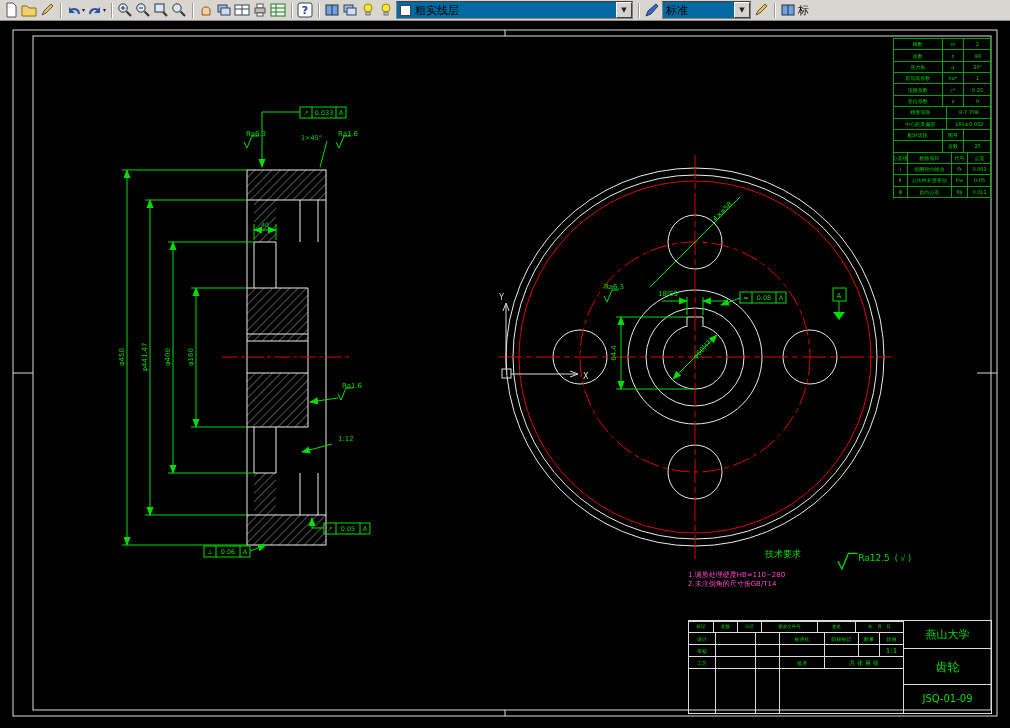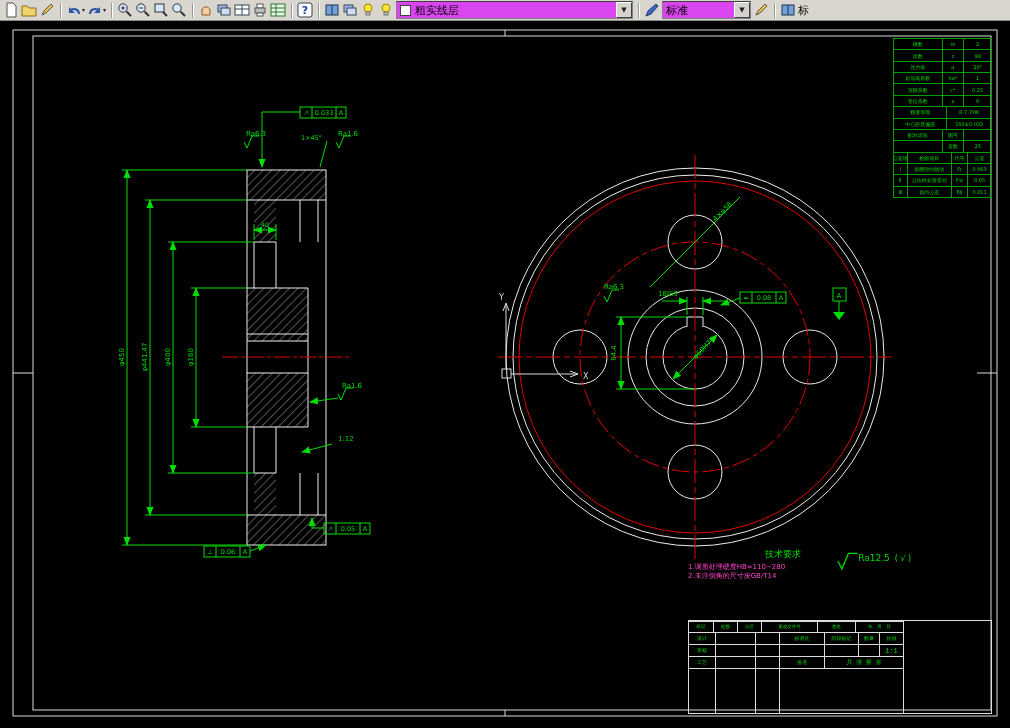--- a/index.html
+++ b/index.html
@@ -4,21 +4,21 @@
 <style>
   html,body{margin:0;padding:0;width:1010px;height:728px;overflow:hidden;background:#000;
     font-family:"DejaVu Sans",sans-serif;}
   
   .toolbar{position:absolute;left:0;top:0;width:1010px;height:20px;background:#d9d6cf;
     border-bottom:1px solid #8a8a8a;display:flex;align-items:center;gap:2px;padding-left:3px;
     z-index:5;white-space:nowrap;overflow:hidden;}
   .tbi{width:16px;height:16px;flex:0 0 auto;padding:0;cursor:default;}
   .mini{font-size:6px;line-height:16px;color:#222;margin-left:-2px;flex:0 0 auto;}
   .sep{width:1px;height:15px;background:#9a9a9a;box-shadow:1px 0 0 #fff;margin:0 3px;flex:0 0 auto;}
-  .dd{height:16px;background:#d946ef;border:1px solid #828282;border-top-color:#404040;
+  .dd{height:16px;background:#0369a1;border:1px solid #828282;border-top-color:#404040;
     display:flex;align-items:center;font-size:11px;color:#000;padding-left:3px;gap:4px;flex:0 0 auto;}
   .dd .arr{margin-left:auto;width:14px;height:14px;background:#d6d3cc;border:1px solid #fff;
     border-right-color:#404040;border-bottom-color:#404040;display:flex;align-items:center;
     justify-content:center;font-size:7px;color:#222;}
   .swatch{width:9px;height:9px;background:#fff;border:1px solid #444;flex:0 0 auto;}
   .clipped{font-size:11px;color:#000;flex:0 0 auto;}
   
   .ov{position:absolute;color:#00dd00;}
   
   .ptab{left:893px;top:38px;width:97px;height:158px;border:1px solid #00a000;display:flex;
@@ -26,32 +26,32 @@
   .pt-row{display:flex;flex:1;border-top:1px solid #00a000;min-height:0;}
   .pt-row:first-child{border-top:none;}
   .pt-row span{display:flex;align-items:center;justify-content:center;overflow:hidden;
     white-space:nowrap;border-left:1px solid #00a000;min-width:0;}
   .pt-row span:first-child{border-left:none;}
   .pa{flex:1.6}.pb{flex:.7}.pc{flex:.9}
   .pd{flex:1.2}.pe{flex:1}
   .pf{flex:.5}.pg{flex:1.7}.ph{flex:.6}.pi{flex:.9}
   
   .tech{left:688px;top:548px;width:190px;text-align:center;}
-  .tech .tt{font-size:9px;color:#00dd00;margin-bottom:2px;}
+  .tech .tt{font-size:9px;color:#00dd00;margin-bottom:10px;}
   .tech .tl{font-size:7px;color:#ff44cc;text-align:left;line-height:9px;}
   
   .tb{left:688px;top:620px;width:302px;height:92px;border:1px solid #dcdcdc;display:flex;
     font-size:5px;line-height:6px;}
   .tb div{box-sizing:border-box;min-width:0;min-height:0;}
   .tb-left{width:215px;display:flex;flex-direction:column;border-right:1px solid #dcdcdc;}
   .tb-right{flex:1;display:flex;flex-direction:column;}
   .cell{display:flex;align-items:center;justify-content:center;border-left:1px solid #dcdcdc;
     overflow:hidden;white-space:nowrap;}
   .cell:first-child{border-left:none;}
-  .tbr{display:flex;border-top:1px solid #dcdcdc;font-family:Liberation Mono, monospace;}
+  .tbr{display:flex;border-top:1px solid #dcdcdc;}
   .tbr0{height:28px;display:flex;}
   .rev{width:130px;border-right:1px solid #dcdcdc;display:flex;flex-direction:column;}
   .rev div{flex:1;border-top:1px solid #dcdcdc;}
   .rev div:first-child{border-top:none;}
   .mat{flex:1;display:flex;align-items:center;justify-content:center;font-size:11px;}
   .school{height:28px;display:flex;align-items:center;justify-content:center;font-size:11px;
     border-bottom:1px solid #dcdcdc;}
   .pname{flex:1;display:flex;align-items:center;justify-content:center;font-size:12px;
     border-bottom:1px solid #dcdcdc;}
   .dno{height:28px;display:flex;align-items:center;justify-content:center;font-size:10px;}
@@ -534,13 +534,18 @@
       <div class="cell" style="width:45px">批准</div>
       <div class="cell" style="flex:1;font-size:6px">共 张 第 张</div>
     </div>
     <div class="tbr" style="flex:1">
       <div class="cell" style="width:26px"></div>
       <div class="cell" style="width:40px"></div>
       <div class="cell" style="width:24px"></div>
       <div class="cell" style="flex:1"></div>
     </div>
   </div>
+  <div class="tb-right">
+    <div class="school">燕山大学</div>
+    <div class="pname">齿轮</div>
+    <div class="dno">JSQ-01-09</div>
+  </div>
 </div>
 
 </body></html>

